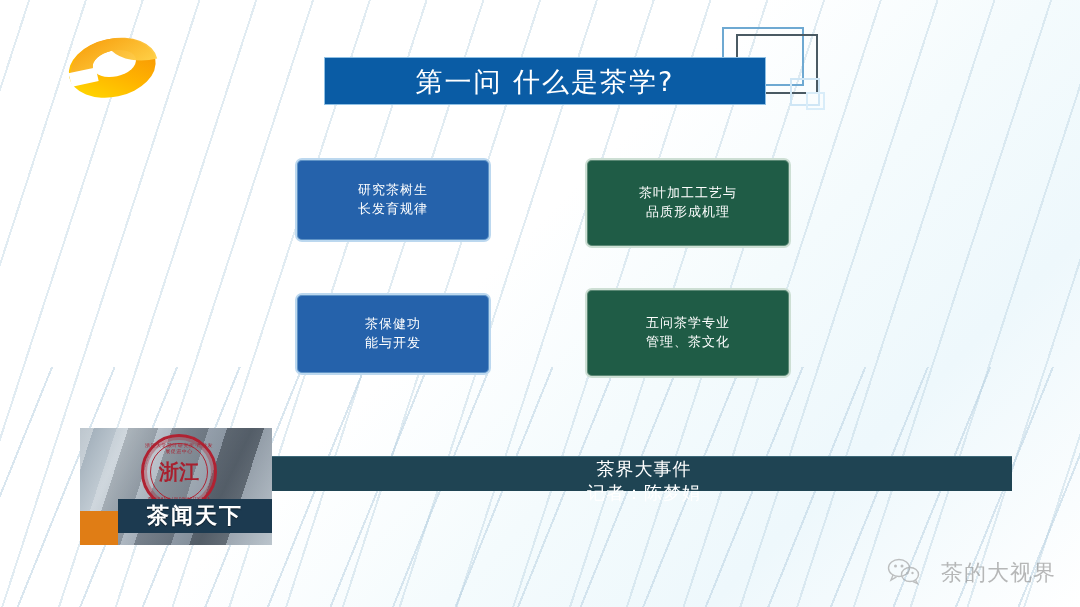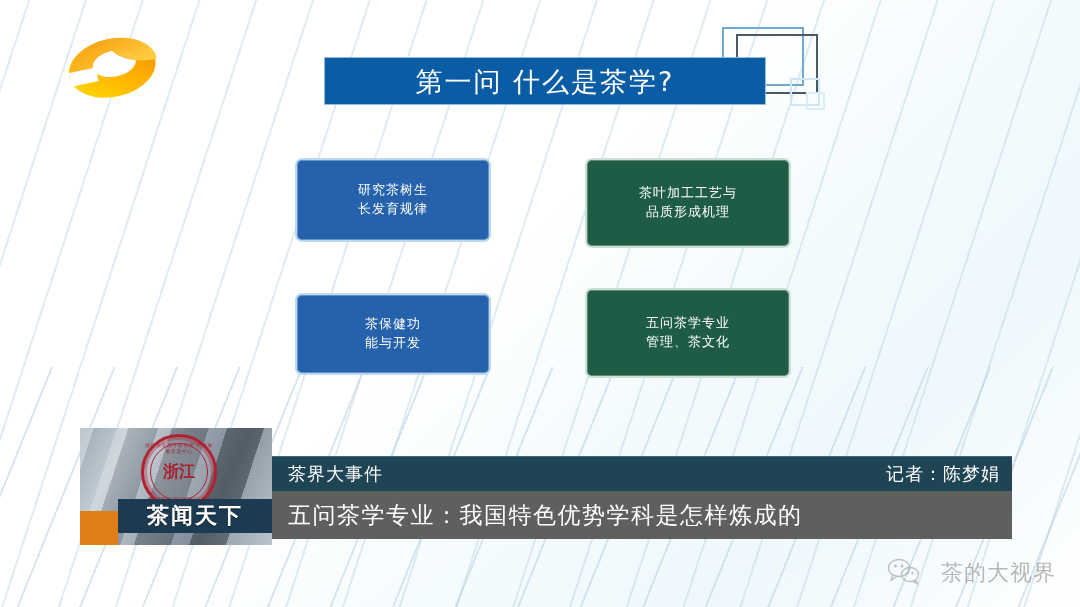--- a/index.html
+++ b/index.html
@@ -133,41 +133,42 @@
     border:3px solid #b02232;
     background:rgba(255,255,255,0.12);
     box-shadow:inset 0 0 0 3px rgba(176,34,50,0.35);
   }
   .seal .seal-inner{
     position:absolute;left:6px;top:6px;right:6px;bottom:6px;border-radius:50%;
     border:1px solid #b02232;
     display:flex;align-items:center;justify-content:center;
   }
   .seal .seal-text{
-    color:#a81f2e;font-size:16px;font-weight:bold;line-height:1;
+    color:#a81f2e;font-size:20px;font-weight:bold;line-height:1;
     font-family:"DejaVu Serif","Liberation Serif",serif;
     transform:scaleY(1.05);
   }
   .seal .seal-top{
     position:absolute;left:0;right:0;top:5px;text-align:center;
     color:#a81f2e;font-size:5px;letter-spacing:.5px;
   }
   .seal .seal-bottom{
     position:absolute;left:0;right:0;bottom:6px;text-align:center;
     color:#a81f2e;font-size:4px;letter-spacing:.4px;
   }
 
   .news-text{
     position:absolute;left:192px;top:28px;right:0;bottom:0;
   }
   .news-row1{
     height:35px;background:#1f4453;
     display:flex;align-items:center;justify-content:space-between;
     padding:0 12px 0 16px;box-sizing:border-box;
     border-top:1px solid #3d6878;
+    flex-direction:column;
   }
   .news-row1 span{
     color:#ffffff;font-size:18px;letter-spacing:1px;
     font-family:"DejaVu Sans","Liberation Sans",sans-serif;
   }
   .news-row2{
     height:48px;background:#5f5f5f;
     display:flex;align-items:center;
     padding:0 16px;box-sizing:border-box;
   }
@@ -260,23 +261,20 @@
       <div class="name-bar">
         <span>茶闻天下</span>
       </div>
     </div>
 
     <div class="news-text">
       <div class="news-row1">
         <span>茶界大事件</span>
         <span>记者：陈梦娟</span>
       </div>
-      <div class="news-row2">
-        <span>五问茶学专业：我国特色优势学科是怎样炼成的</span>
-      </div>
     </div>
   </div>
 
   <div class="watermark">
     <span>
       <svg width="34" height="28" viewBox="0 0 34 28" aria-hidden="true">
         <g fill="none" stroke="#9a9a9a" stroke-width="1.4">
           <ellipse cx="12" cy="11" rx="10.5" ry="8.5"></ellipse>
           <path d="M6 18 L4 23 L9.5 19.8"></path>
           <ellipse cx="23" cy="17.5" rx="8.5" ry="7"></ellipse>

